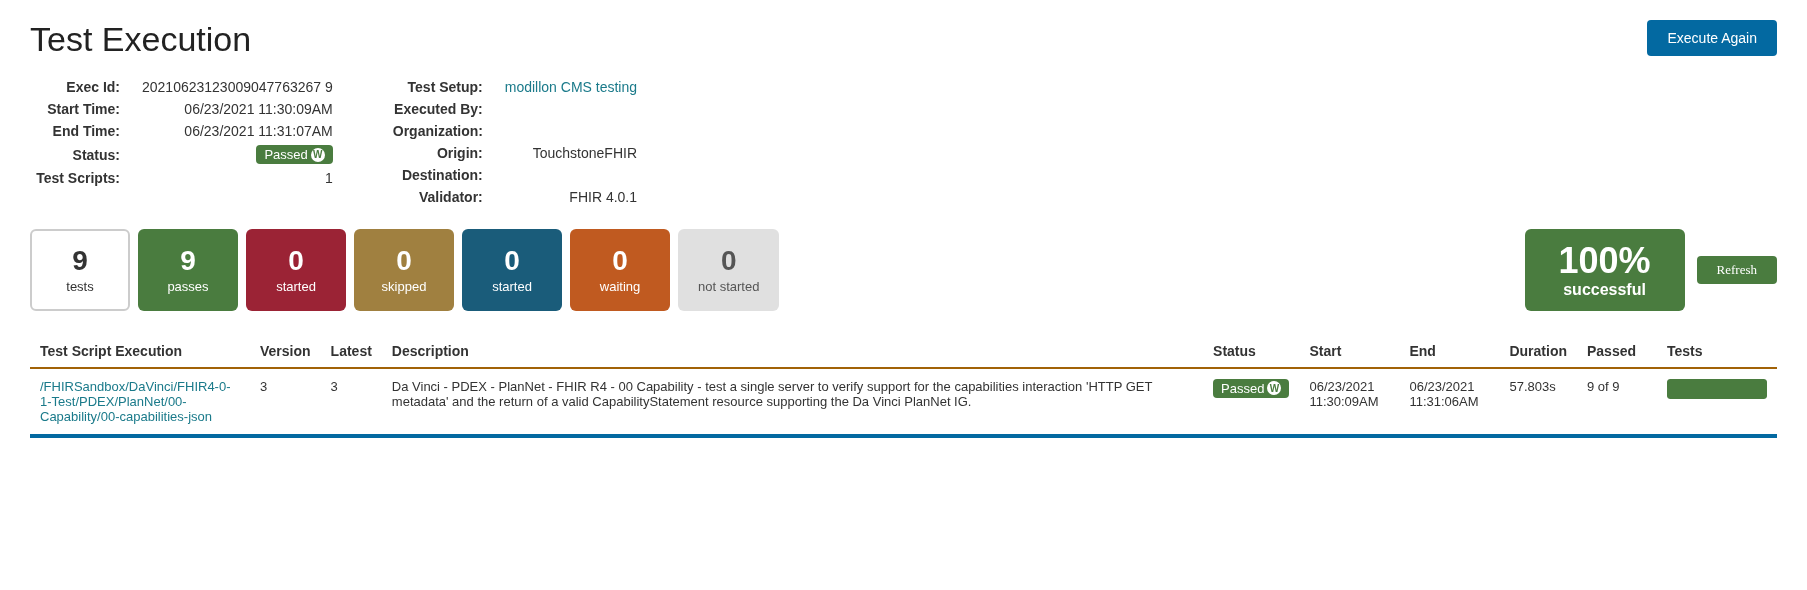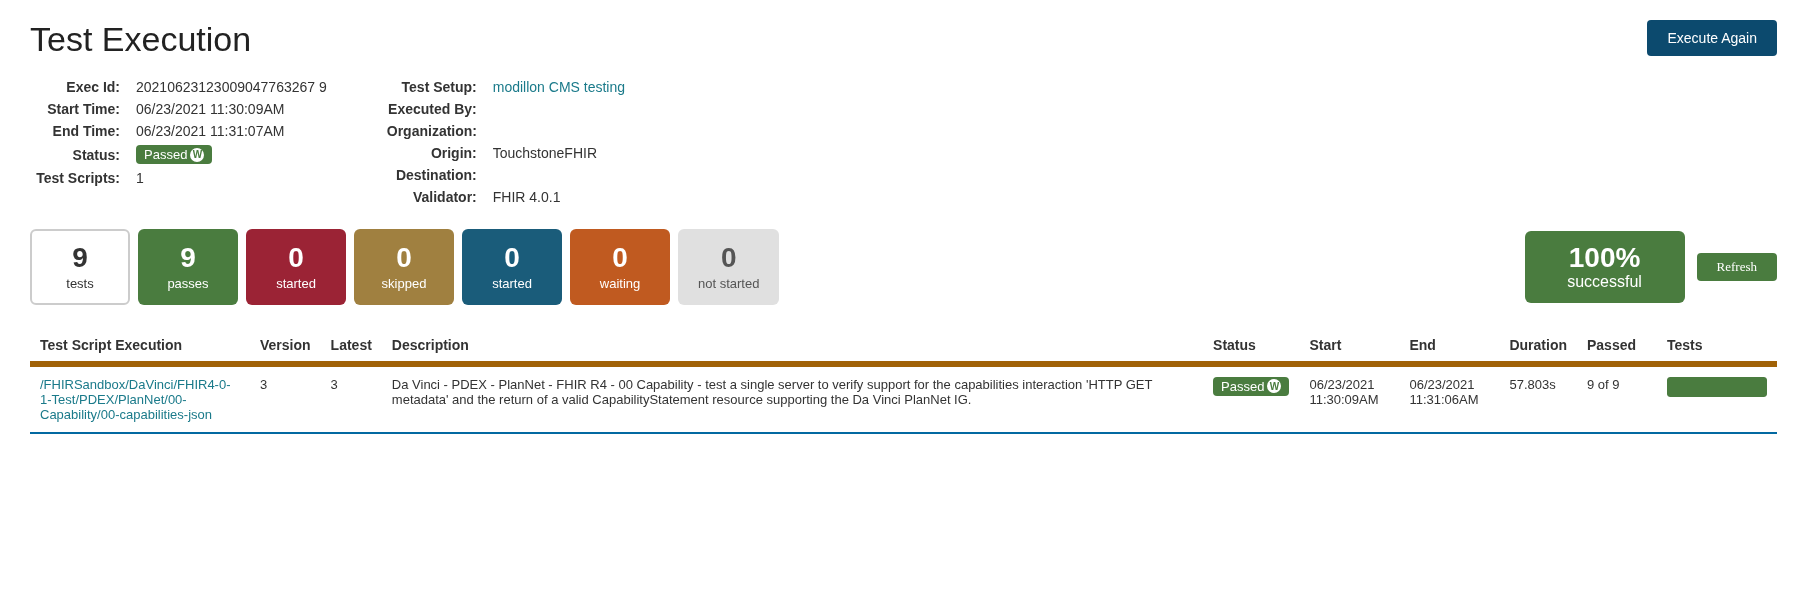--- a/index.html
+++ b/index.html
@@ -15,42 +15,43 @@
       justify-content: space-between;
       align-items: flex-start;
       margin-bottom: 20px;
     }
     .page-title {
       font-size: 34px;
       font-weight: 400;
       color: #222;
     }
     .execute-again-btn {
-      background: #0c4a6e;
+      background: #0369a1;
       color: #fff;
       border: none;
       padding: 10px 20px;
       font-size: 14px;
       border-radius: 4px;
       cursor: pointer;
     }
     .meta-section {
       display: flex;
       gap: 60px;
       margin-bottom: 24px;
     }
     .meta-col {
       display: flex;
       flex-direction: column;
       gap: 6px;
     }
     .meta-row {
       display: flex;
       align-items: center;
-      gap: 16px;
+      gap: 22px;
+      justify-content: space-between;
     }
     .meta-label {
       font-weight: bold;
       text-align: right;
       min-width: 90px;
       color: #333;
     }
     .meta-value {
       color: #333;
     }
@@ -123,26 +124,27 @@
       border-radius: 6px;
       display: flex;
       flex-direction: column;
       align-items: center;
       justify-content: center;
       padding: 12px 24px;
       min-width: 160px;
       text-align: center;
     }
     .success-percent {
-      font-size: 28px;
+      font-size: 36px;
       font-weight: bold;
       line-height: 1.1;
     }
     .success-label {
       font-size: 16px;
+      font-weight: bold;
     }
     .refresh-btn {
       background: #4a7c3f;
       color: #fff;
       border: none;
       padding: 6px 20px;
       border-radius: 4px;
       cursor: pointer;
       font-size: 13px;
       margin-left: 8px;
@@ -157,34 +159,34 @@
     }
     
     .table-section {
       width: 100%;
     }
     table {
       width: 100%;
       border-collapse: collapse;
     }
     thead tr {
-      border-bottom: 6px solid #a16207;
+      border-bottom: 2px solid #a16207;
     }
     th {
       text-align: left;
       padding: 8px 10px;
       font-weight: bold;
       color: #333;
       font-size: 14px;
     }
     td {
       padding: 10px 10px;
       vertical-align: top;
       font-size: 13px;
-      border-bottom: 2px solid #0369a1;
+      border-bottom: 4px solid #0369a1;
     }
     .td-link {
       color: #1a7a8a;
       text-decoration: none;
     }
     .progress-bar-container {
       background: #e0e0e0;
       border-radius: 3px;
       height: 20px;
       width: 100px;

